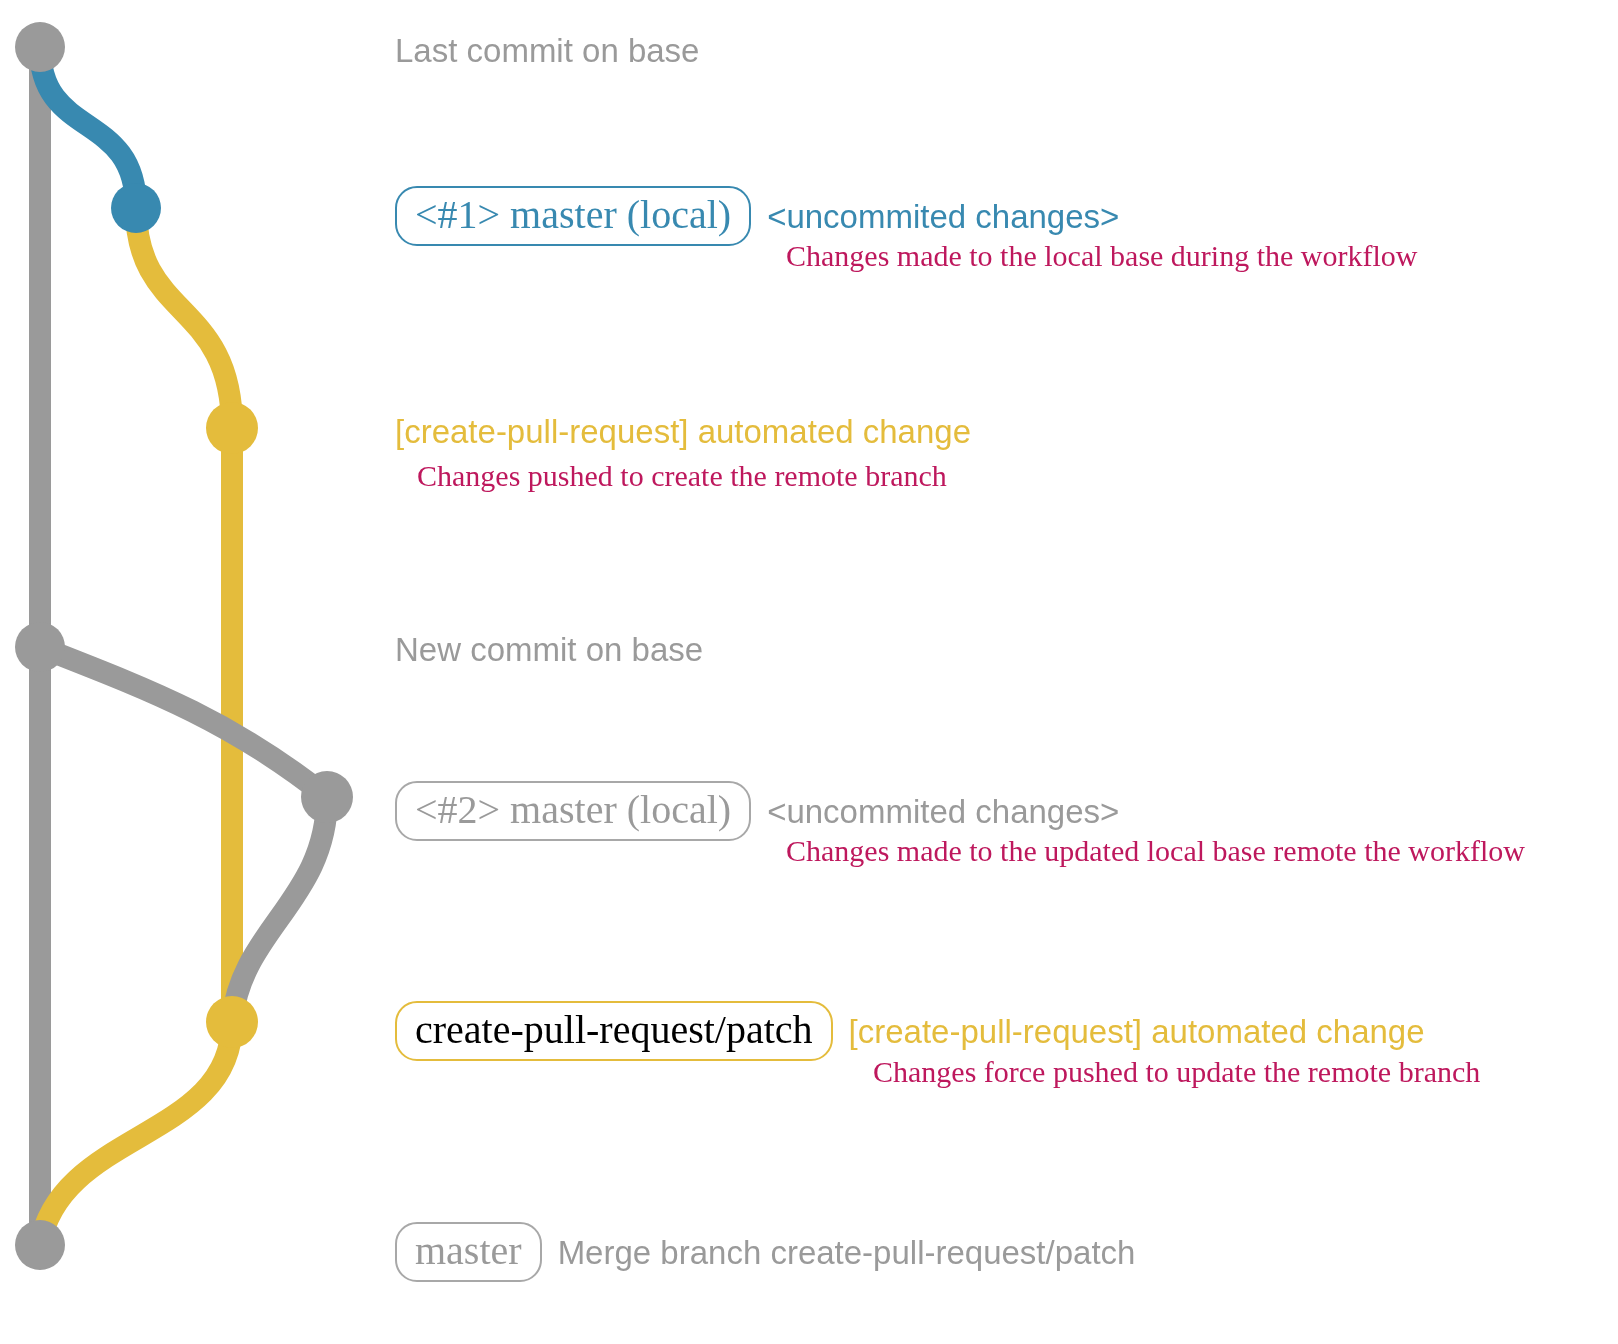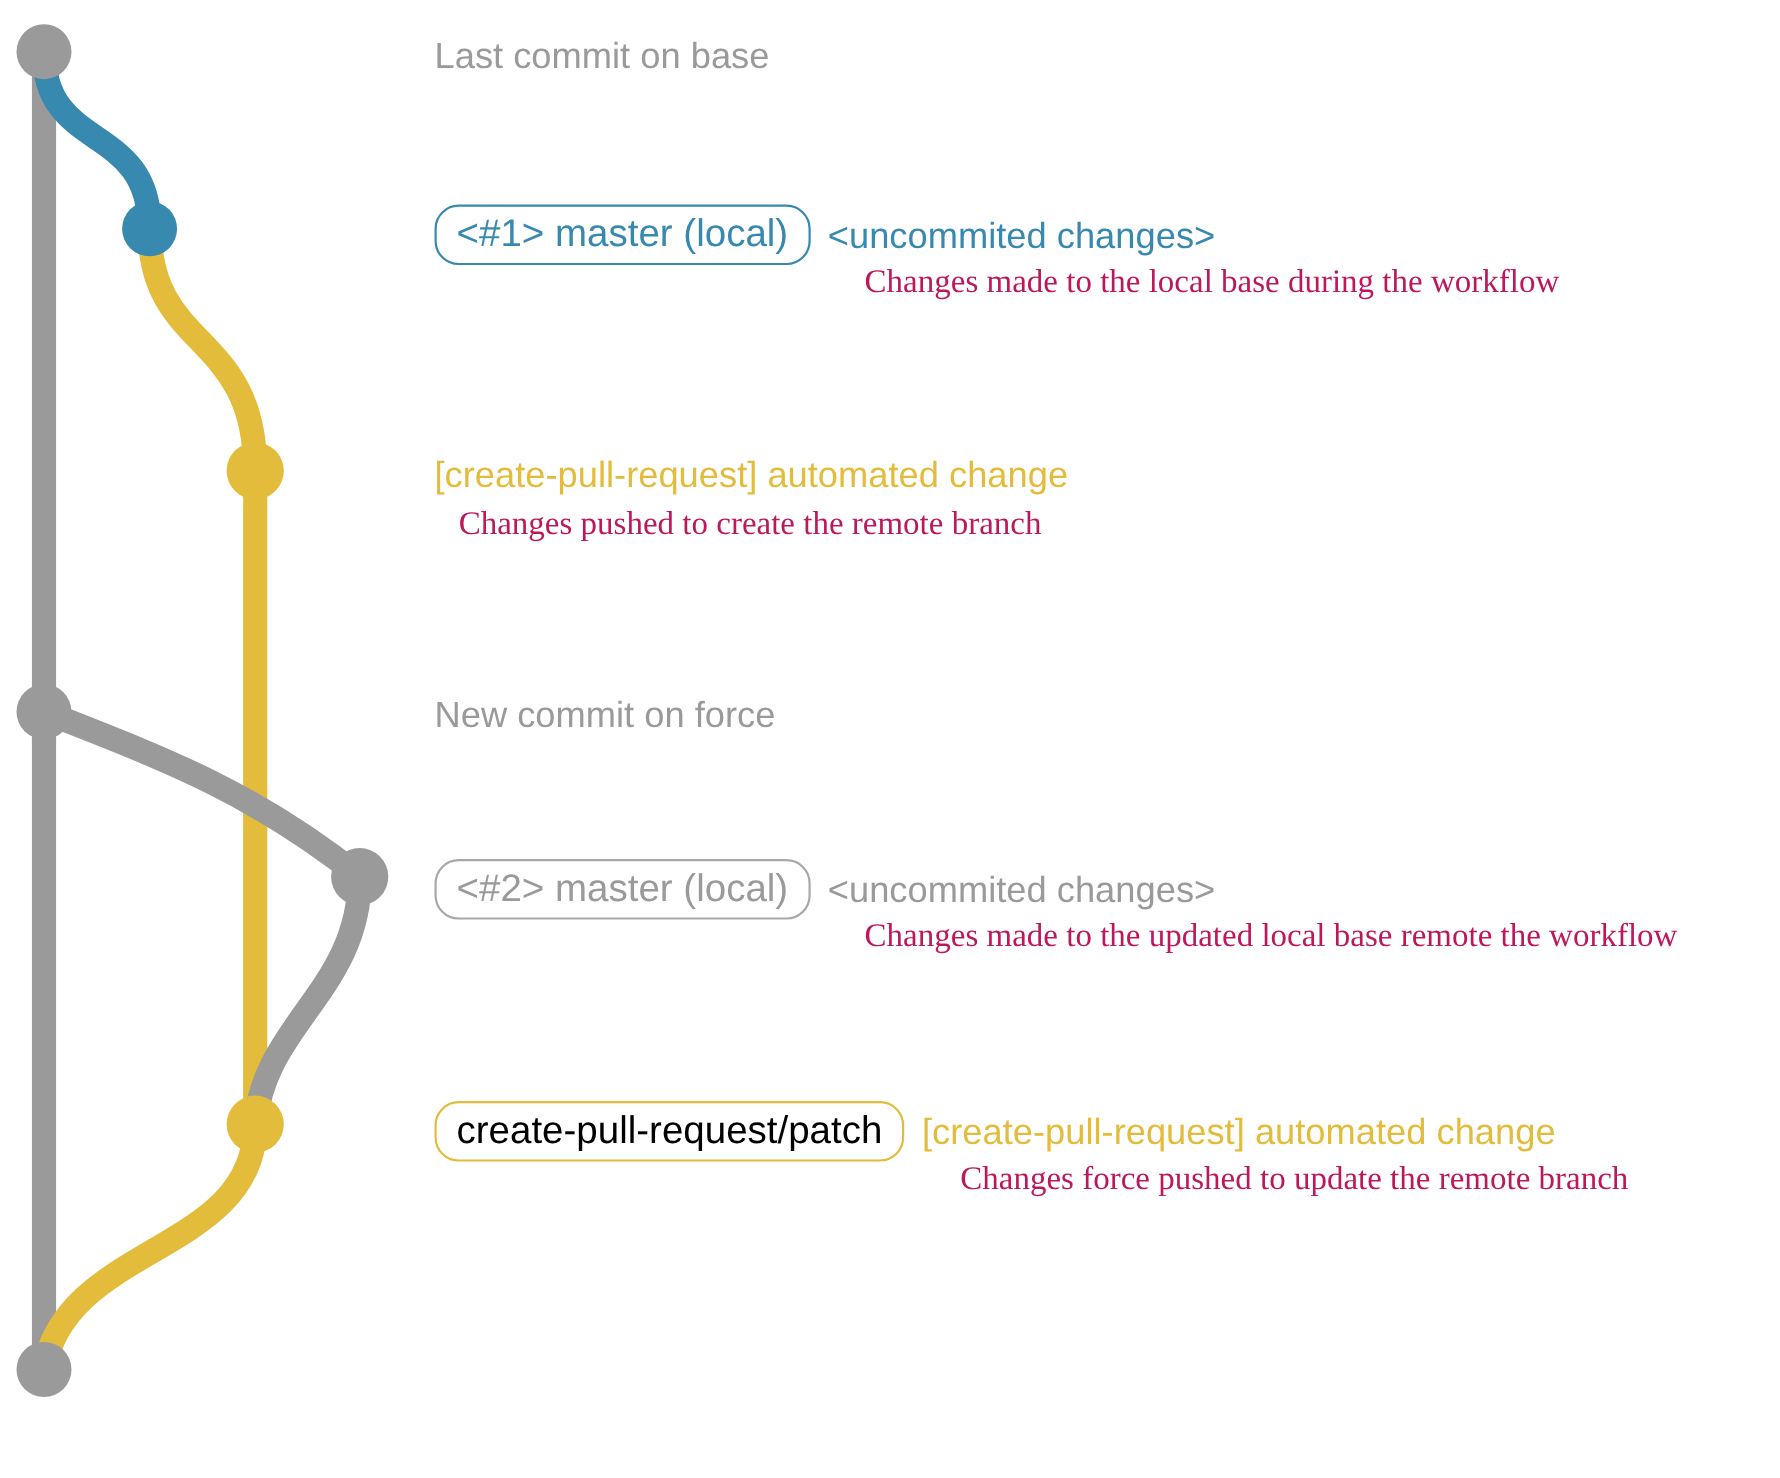--- a/index.html
+++ b/index.html
@@ -51,22 +51,22 @@
     display: flex;
     align-items: center;
     white-space: nowrap;
   }
 
   .badge {
     display: inline-block;
     border: 2px solid #15803d;
     border-radius: 22px;
     padding: 7px 18px 9px 18px;
-    font-family: Liberation Sans, sans-serif;
-    font-size: 35px;
+    font-family: Liberation Serif, serif;
+    font-size: 40px;
     line-height: 1;
     color: #9a9a9a;
     background: #ffffff;
   }
   .badge.blue   { border-color: #3889b0; color: #3889b0; }
   .badge.yellow { border-color: #e4bc3c; color: #000000; }
   .badge.gray   { border-color: #a8a8a8; color: #9a9a9a; }
 
   .commit-title {
     margin-left: 16px;
@@ -132,28 +132,32 @@
 
   <div class="row badge-line" style="top:186px;">
     <span class="badge blue">&lt;#1&gt; master (local)</span>
     <span class="commit-title blue">&lt;uncommited changes&gt;</span>
   </div>
   <div class="desc" style="left:786px; top:241px;">Changes made to the local base during the workflow</div>
 
   <div class="row title-only yellow" style="top:415px;">[create-pull-request] automated change</div>
   <div class="desc" style="left:417px; top:461px;">Changes pushed to create the remote branch</div>
 
-  <div class="row headline" style="top:632px;">New commit on force</div>
+  <div class="row headline" style="top:632px;">New commit on base</div>
 
   <div class="row badge-line" style="top:781px;">
     <span class="badge gray">&lt;#2&gt; master (local)</span>
     <span class="commit-title gray">&lt;uncommited changes&gt;</span>
   </div>
   <div class="desc" style="left:786px; top:836px;">Changes made to the updated local base remote the workflow</div>
 
   <div class="row badge-line" style="top:1001px;">
     <span class="badge yellow">create-pull-request/patch</span>
     <span class="commit-title yellow">[create-pull-request] automated change</span>
   </div>
   <div class="desc" style="left:873px; top:1057px;">Changes force pushed to update the remote branch</div>
 
+  <div class="row badge-line" style="top:1222px;">
+    <span class="badge gray">master</span>
+    <span class="commit-title gray">Merge branch create-pull-request/patch</span>
+  </div>
 
 </div>
 
 </body></html>

